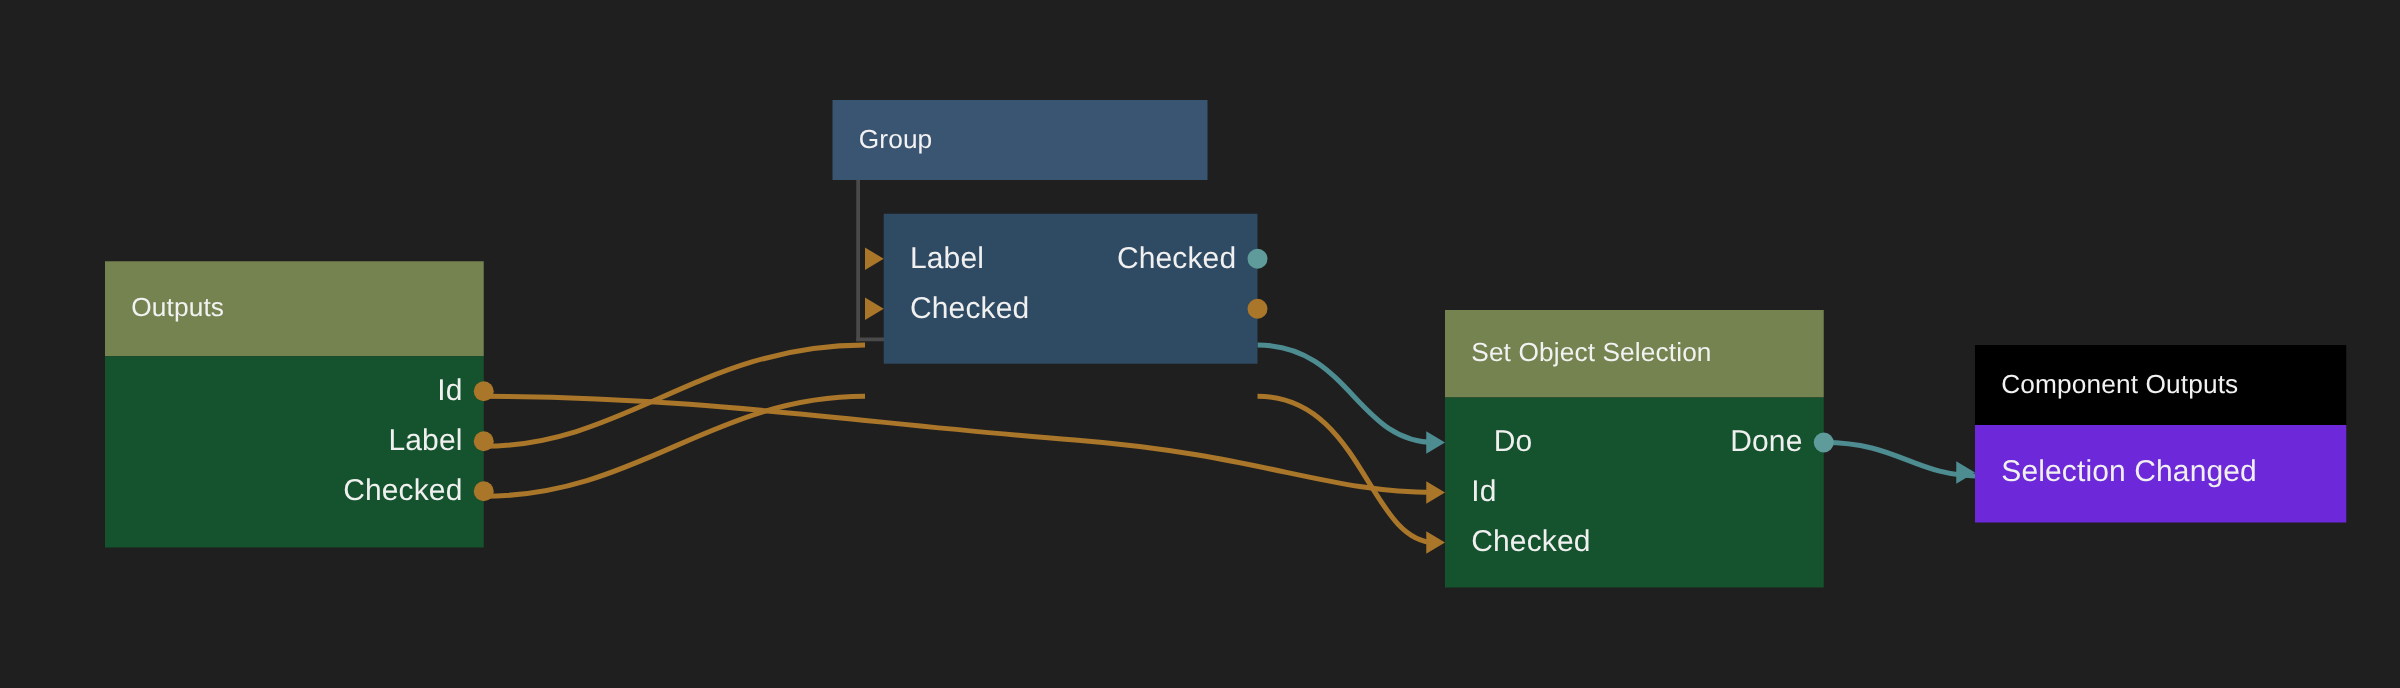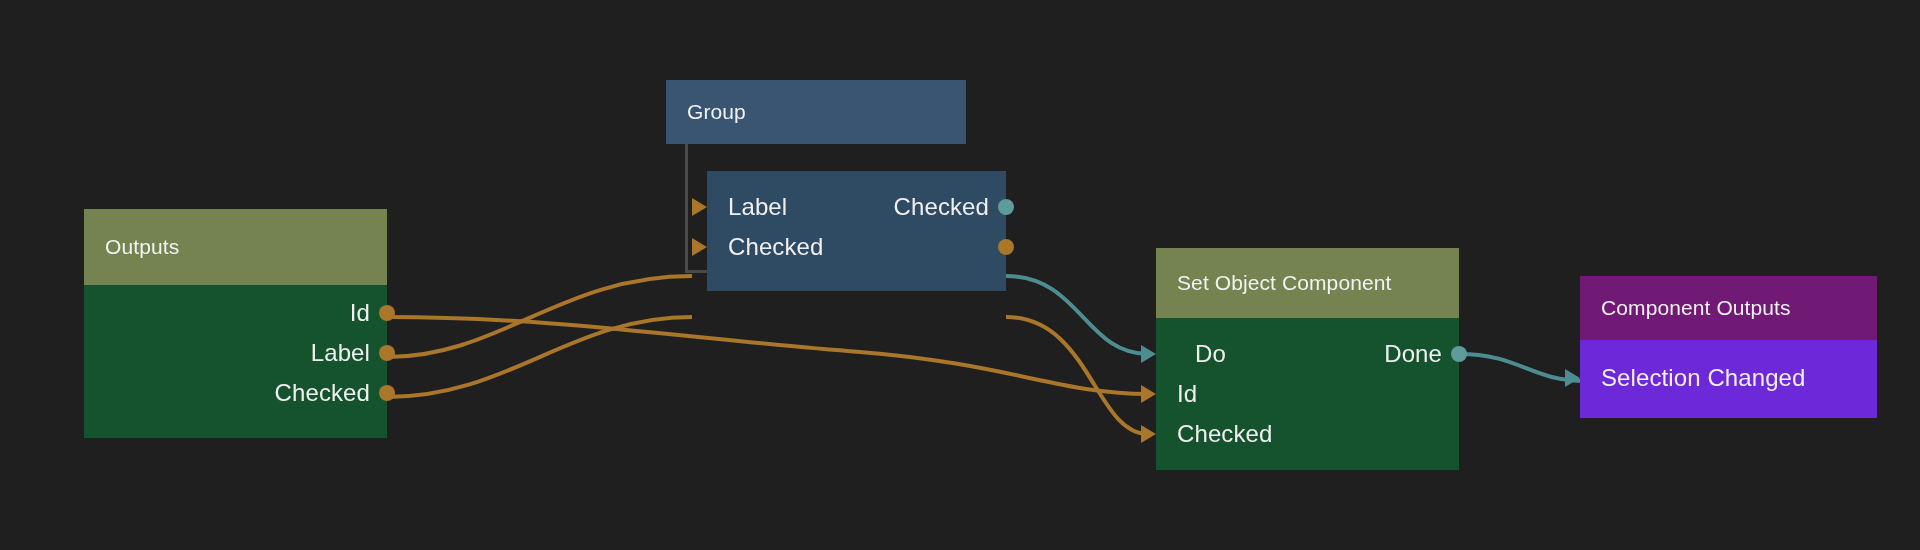--- a/index.html
+++ b/index.html
@@ -57,21 +57,21 @@
     letter-spacing: 0.1px;
   }
   .port-row.in  { justify-content: flex-start; padding-left: 21px; }
   .port-row.out { justify-content: flex-end;  padding-right: 17px; }
 
   
   .theme-green  .node-header { background: #74834f; }
   .theme-green  .node-body   { background: #14532d; }
   .theme-blue   .node-header { background: #3a5571; }
   .theme-blue   .node-body   { background: #2f4a63; }
-  .theme-purple .node-header { background: #701a75; }
+  .theme-purple .node-header { background: #000000; }
   .theme-purple .node-body   { background: #6d28d9; }
 
   
   .dot {
     position: absolute;
     width: 16px;
     height: 16px;
     border-radius: 50%;
     top: 50%;
     transform: translateY(-50%);
@@ -160,21 +160,21 @@
       <div class="port-row" style="justify-content:flex-start; padding-left:21px;">
         <span class="arrow left orange"></span>
         <span>Checked</span>
         <span class="dot right orange"></span>
       </div>
     </div>
   </div>
 
   <div class="node theme-green" style="left:1156px; top:248px; width:303px;">
     <div class="node-header" style="height:70px;">
-      <span>Set Object Component</span>
+      <span>Set Object Selection</span>
     </div>
     <div class="node-body" style="height:152px; padding-top:16px;">
       <div class="port-row" style="justify-content:space-between; padding-left:39px; padding-right:17px;">
         <span class="arrow left teal"></span>
         <span>Do</span>
         <span>Done</span>
         <span class="dot right teal"></span>
       </div>
       <div class="port-row in">
         <span class="arrow left orange"></span>

